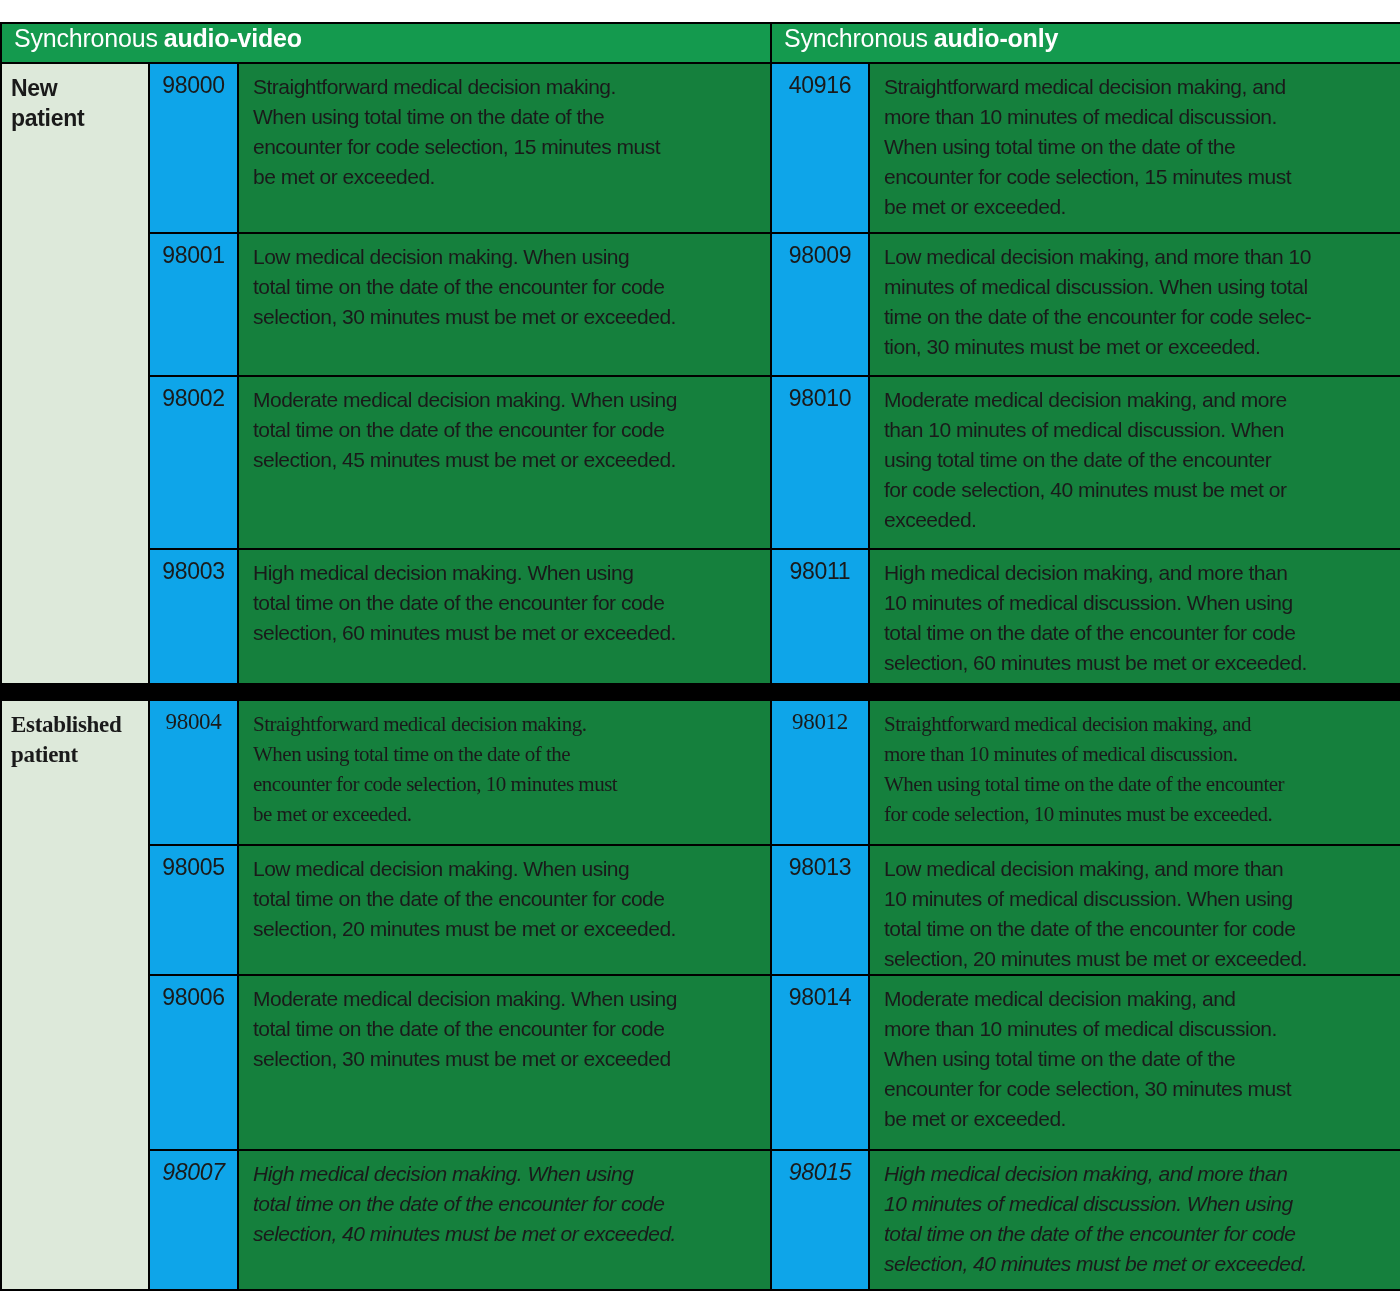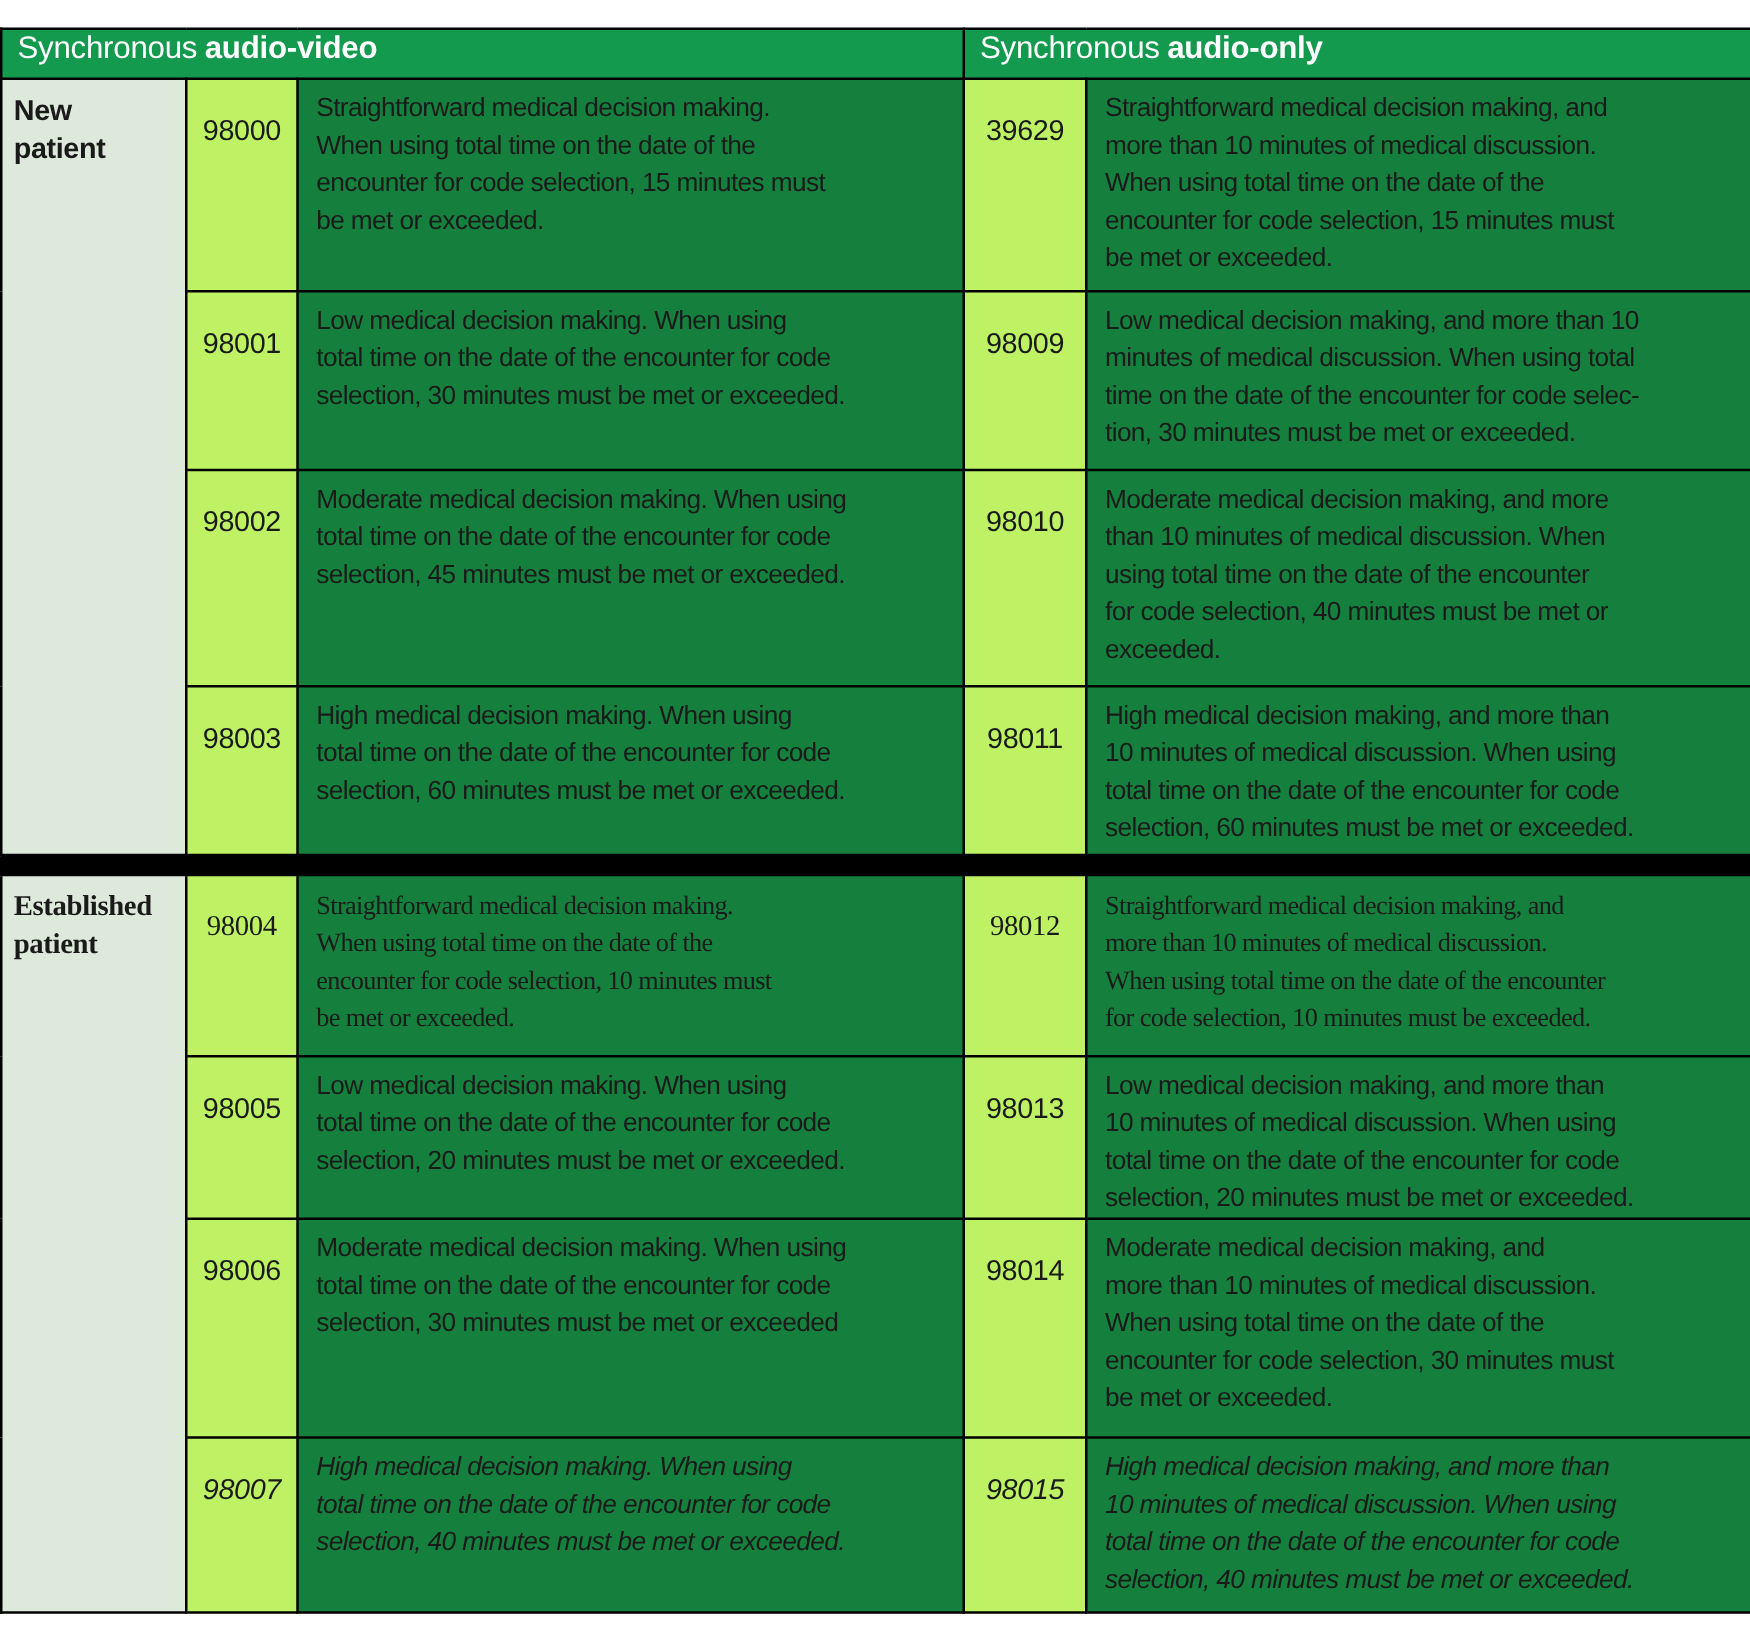--- a/index.html
+++ b/index.html
@@ -46,23 +46,23 @@
     background: #dde9da;
     font-weight: bold;
     font-size: 23px;
     padding: 9px 24px 0 9px;
     letter-spacing: -0.3px;
     line-height: 30px;
   }
   td.code-cell {
     font-size: 23px;
     text-align: center;
-    padding: 27px 2px 0 2px;
+    padding: 8px 2px 0 2px;
     letter-spacing: -0.3px;
-    background: #bef264;
+    background: #0ea5e9;
   }
   td.desc-cell {
     font-size: 21px;
     line-height: 30px;
     padding: 8px 6px 0 14px;
     white-space: pre-line;
     letter-spacing: -0.5px;
     background: #15803d;
   }
   tr.sep-row td {
@@ -99,21 +99,21 @@
       </tr>
     </thead>
     <tbody>
       <tr class="r1">
         <td class="label-cell" rowspan="4">New patient</td>
         <td class="code-cell">98000</td>
         <td class="desc-cell">Straightforward medical decision making.
 When using total time on the date of the
 encounter for code selection, 15 minutes must
 be met or exceeded.</td>
-        <td class="code-cell">39629</td>
+        <td class="code-cell">40916</td>
         <td class="desc-cell">Straightforward medical decision making, and
 more than 10 minutes of medical discussion.
 When using total time on the date of the
 encounter for code selection, 15 minutes must
 be met or exceeded.</td>
       </tr>
       <tr class="r2">
         <td class="code-cell">98001</td>
         <td class="desc-cell">Low medical decision making. When using
 total time on the date of the encounter for code

